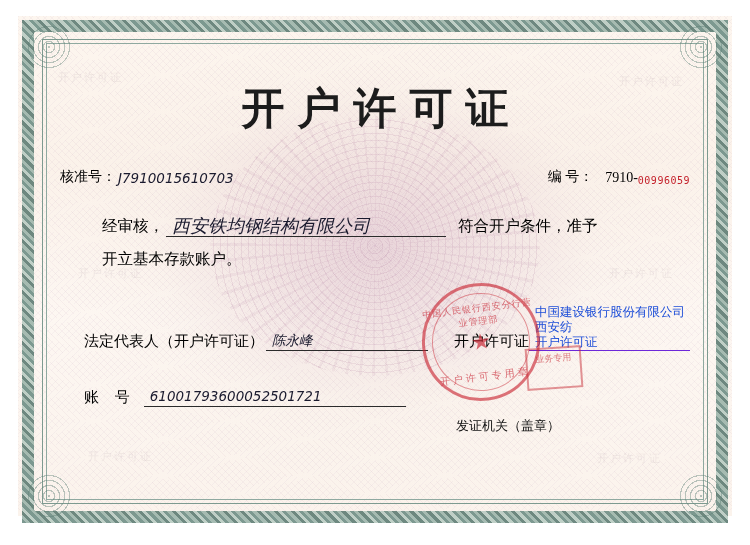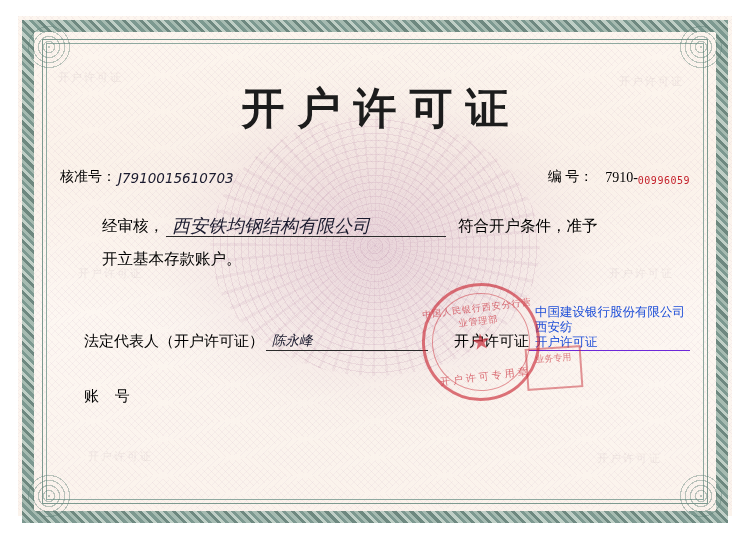--- a/index.html
+++ b/index.html
@@ -339,24 +339,26 @@
       <span class="fill hand" style="flex:0 0 150px;">陈永峰</span>
       <span class="label" style="margin-left:24px;">开户许可证</span>
       <span class="bank-box">
         <span>中国建设银行股份有限公司西安纺</span>
         <span>开户许可证</span>
       </span>
     </div>
 
     <div class="acct-row">
       <span class="label" style="margin-left:24px; letter-spacing:6px;">账 号</span>
+      <span class="fill hand" style="flex:0 0 250px; margin-left:8px;">61001793600052501721</span>
       <span class="fill nb"></span>
     </div>
 
     <div class="issuer">
+      <div>发证机关（盖章）</div>
     </div>
 
     <div class="seal">
       <div class="seal-top">中国人民银行西安分行营业管理部</div>
       <div class="seal-star">★</div>
       <div class="seal-bottom">开户许可专用章</div>
     </div>
 
     <div class="seal-square">业务专用</div>
 

